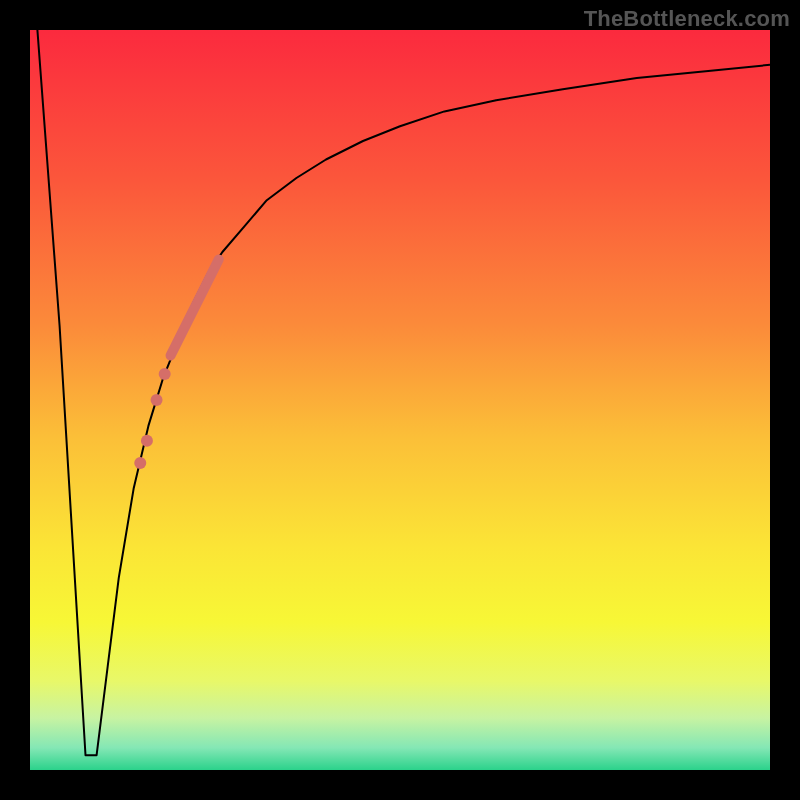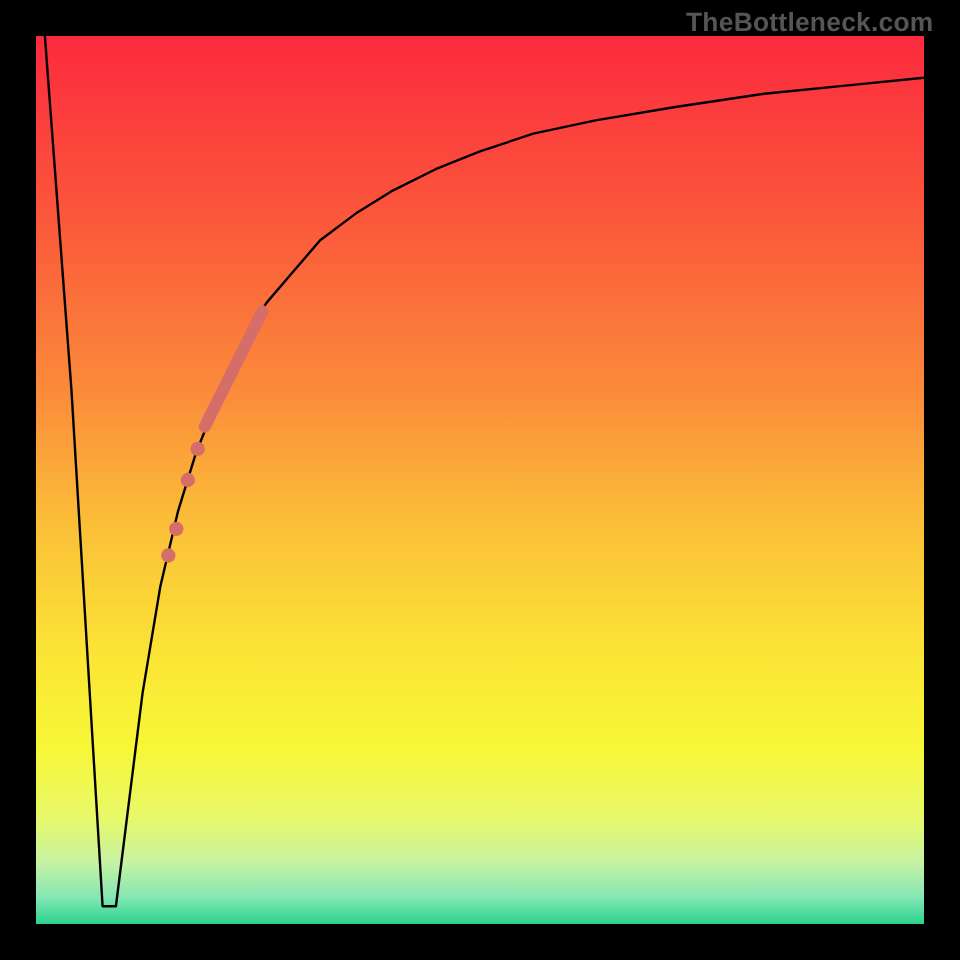--- a/index.html
+++ b/index.html
@@ -21,21 +21,21 @@
     position: absolute;
     left: 30px;
     top: 30px;
     width: 740px;
     height: 740px;
     overflow: hidden;
   }
   .watermark {
     position: absolute;
     top: 6px;
-    right: 22px;
+    right: 10px;
     color: #555;
     font-size: 22px;
     font-weight: bold;
     letter-spacing: 0.2px;
     pointer-events: none;
   }
 </style>
 </head>
 <body>
 

